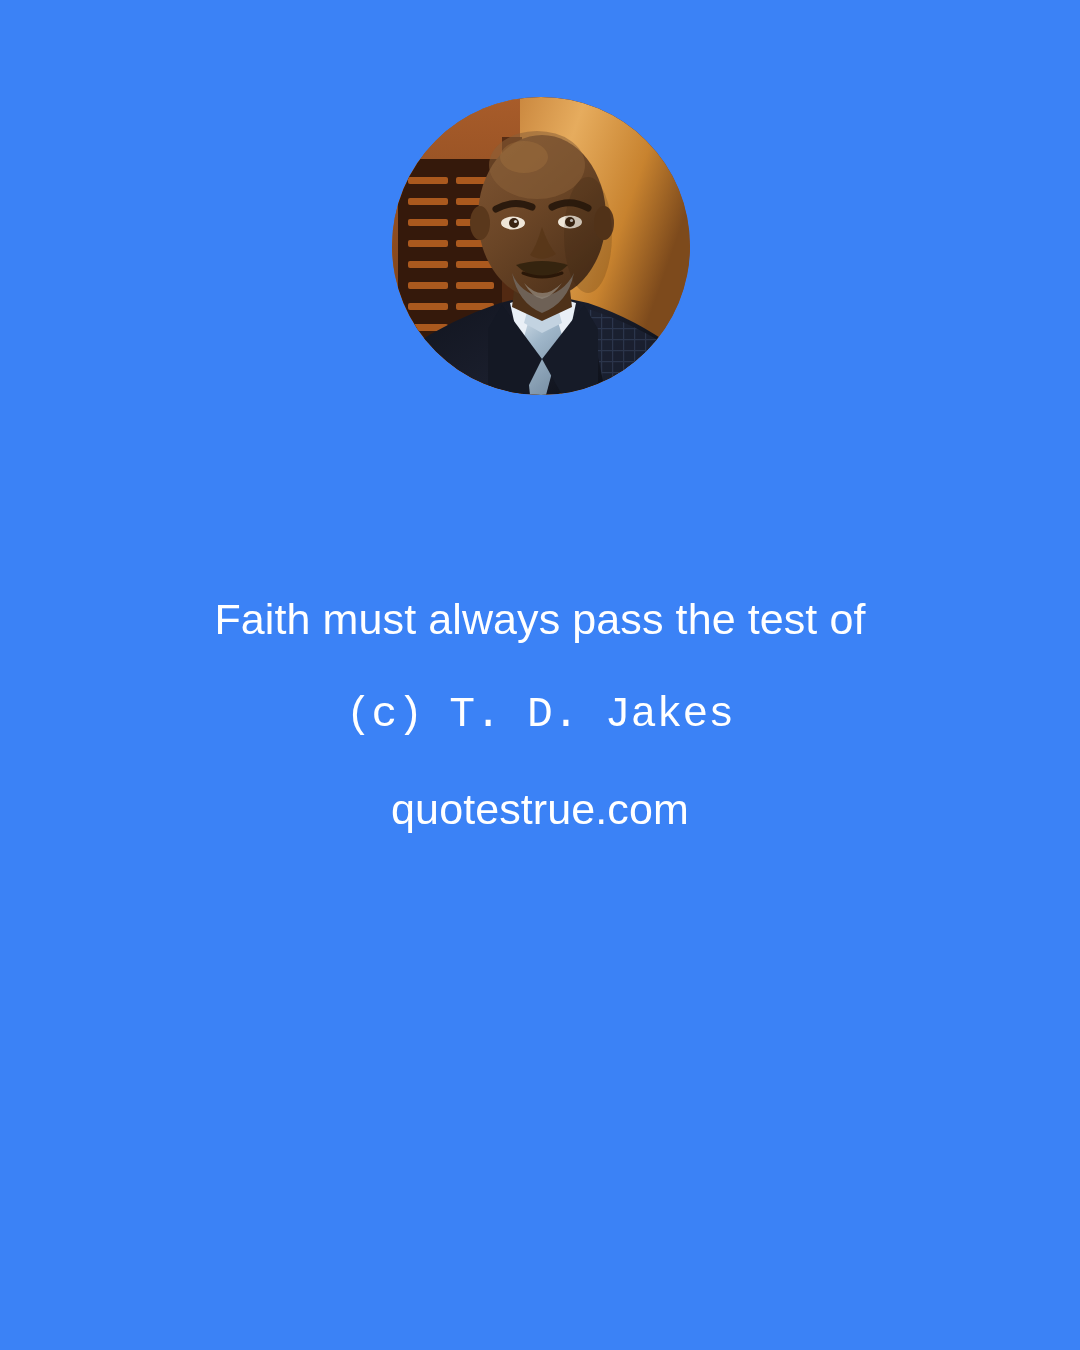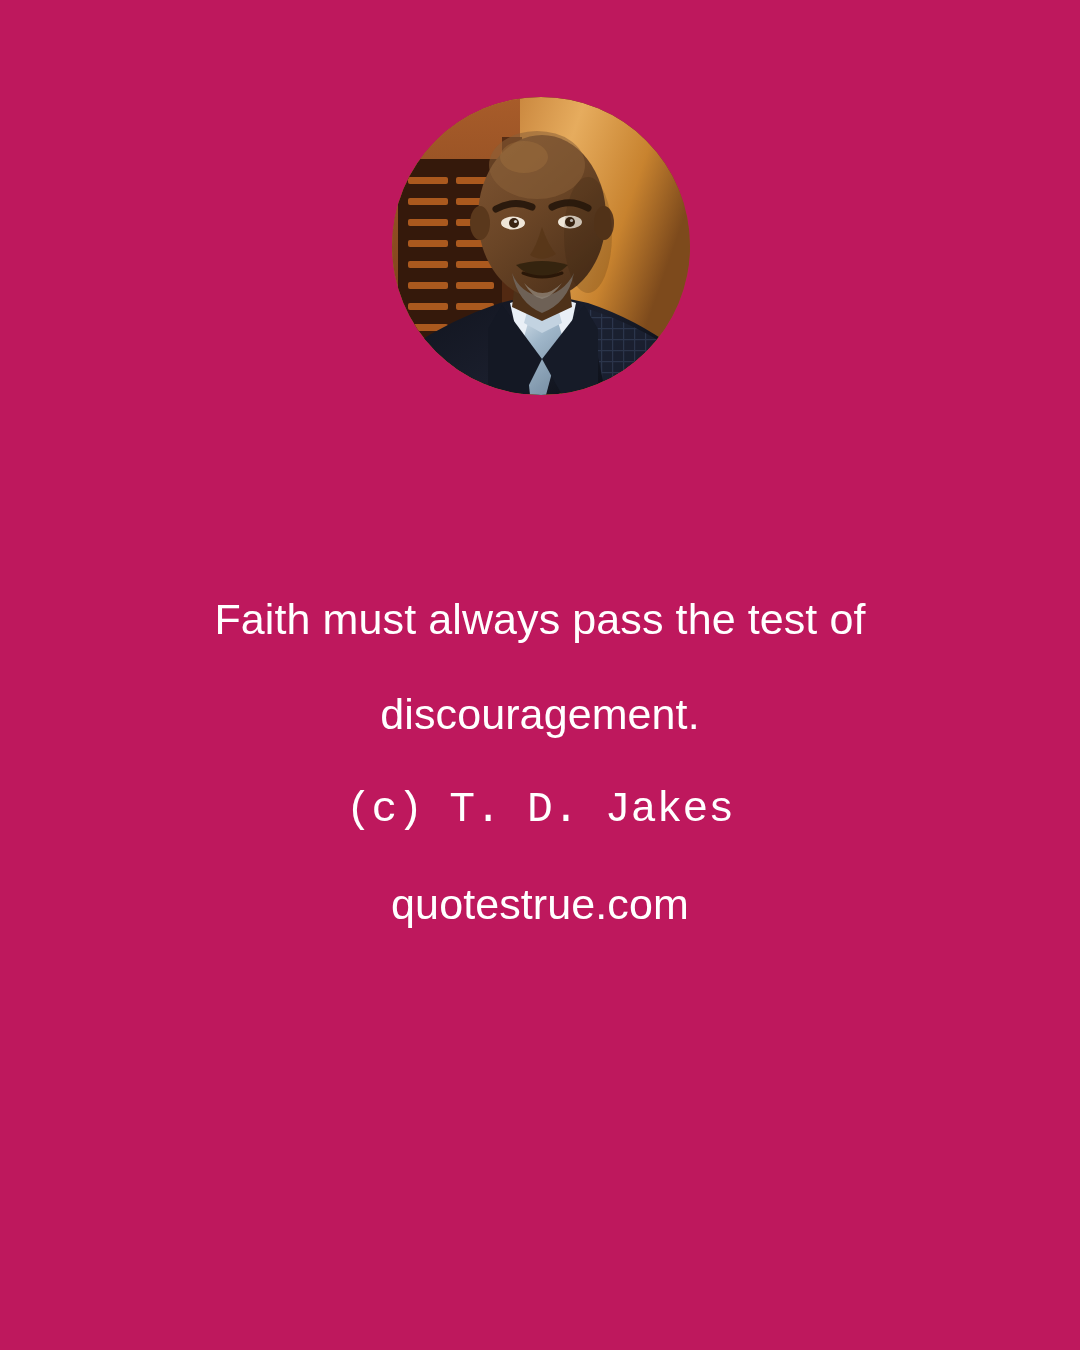--- a/index.html
+++ b/index.html
@@ -11,21 +11,21 @@
     width: 1080px;
     height: 1350px;
     background: #3d5de4;
     font-family: "Liberation Sans", sans-serif;
     overflow: hidden;
   }
   .card {
     position: relative;
     width: 1080px;
     height: 1350px;
-    background: #be185d;
+    background: #3b82f6;
     box-sizing: border-box;
   }
 
   
   .portrait-wrap {
     position: absolute;
     left: 392px;
     top: 97px;
     width: 298px;
     height: 298px;
@@ -198,18 +198,17 @@
           <path d="M 132 186 Q 150 206 170 186 Q 160 200 150 202 Q 140 200 132 186" fill="#8d8276" opacity="0.8"></path>
 
           <ellipse cx="196" cy="138" rx="24" ry="58" fill="#2f1d0d" opacity="0.18"></ellipse>
         </g>
       </svg>
     </div>
   </div>
 
   <div class="quote-block">
     <div class="quote-line">Faith must always pass the test of</div>
-    <div class="quote-line">discouragement.</div>
     <div class="author-line">(c) T. D. Jakes</div>
     <div class="site-line">quotestrue.com</div>
   </div>
 
 </div>
 
 </body></html>

